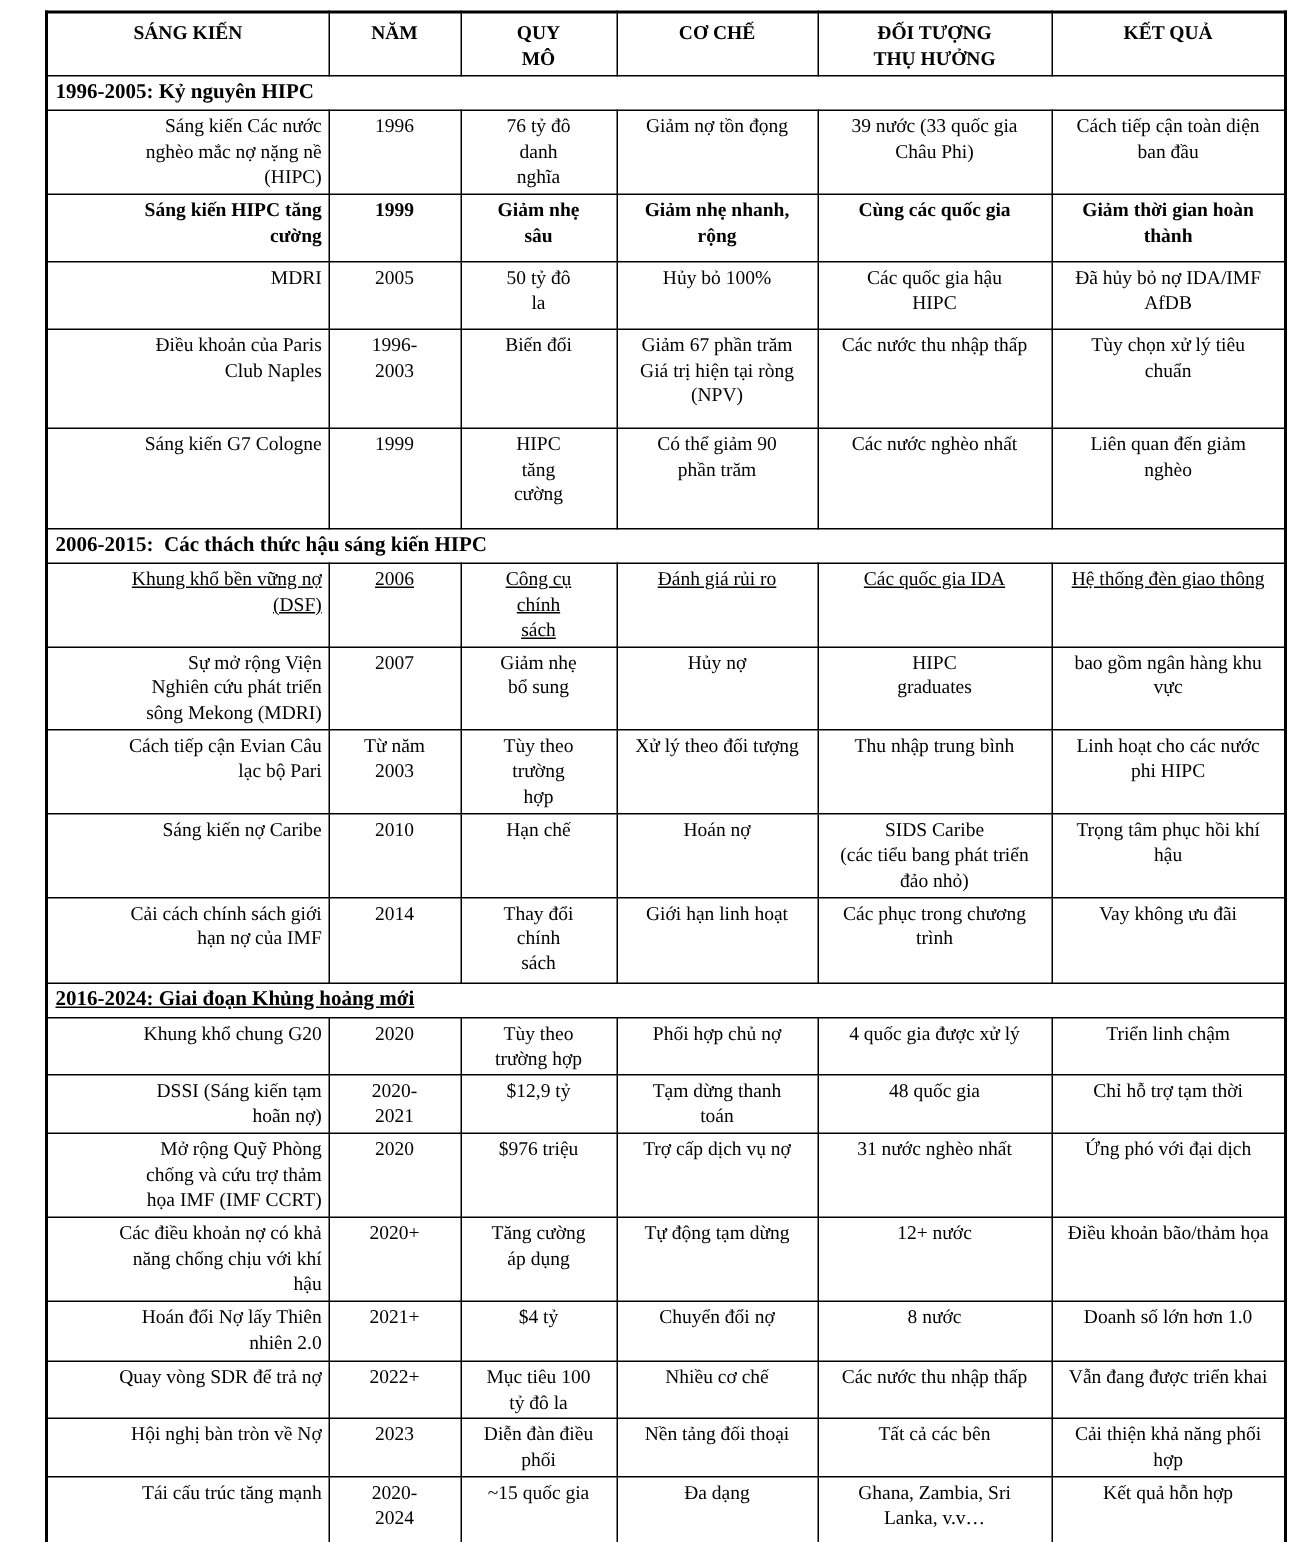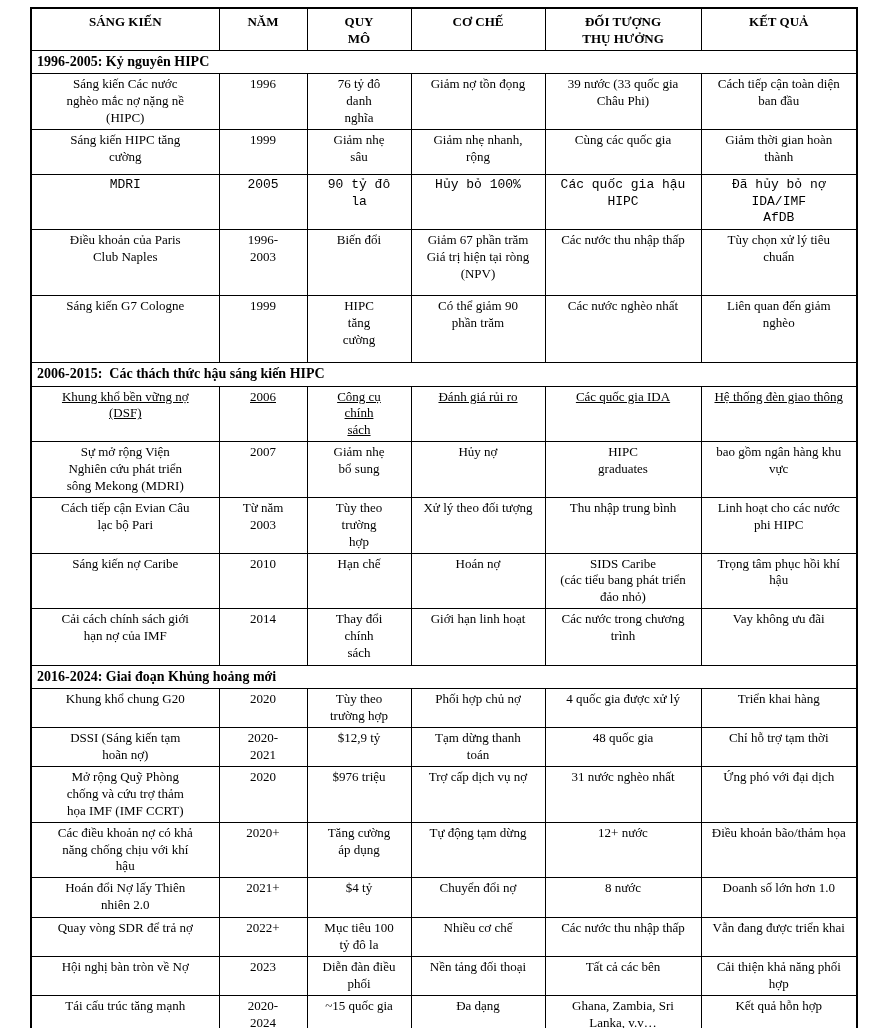--- a/index.html
+++ b/index.html
@@ -36,21 +36,21 @@
   }
   table.debt-table th {
     font-weight: bold;
     text-align: center;
     padding-top: 5px;
   }
   table.debt-table td {
     text-align: center;
   }
   table.debt-table td.c0 {
-    text-align: center;
+    text-align: right;
   }
   tr.section-row td {
     text-align: left;
     font-weight: bold;
     font-size: 14px;
     white-space: pre;
     padding: 2px 5px;
     vertical-align: middle;
   }
 </style>
@@ -90,36 +90,36 @@
           <td>1996</td>
           <td>76 tỷ đô
 danh
 nghĩa</td>
           <td>Giảm nợ tồn đọng</td>
           <td>39 nước (33 quốc gia
 Châu Phi)</td>
           <td>Cách tiếp cận toàn diện
 ban đầu</td>
         </tr>
-        <tr style="height: 45px;">
+        <tr style="height: 45px; font-weight: bold;">
           <td class="c0">Sáng kiến HIPC tăng
 cường</td>
           <td>1999</td>
           <td>Giảm nhẹ
 sâu</td>
           <td>Giảm nhẹ nhanh,
 rộng</td>
           <td>Cùng các quốc gia</td>
           <td>Giảm thời gian hoàn
 thành</td>
         </tr>
-        <tr style="height: 45px; font-family: Liberation Mono, monospace;">
+        <tr style="height: 45px;">
           <td class="c0">MDRI</td>
           <td>2005</td>
-          <td>90 tỷ đô
+          <td>50 tỷ đô
 la</td>
           <td>Hủy bỏ 100%</td>
           <td>Các quốc gia hậu
 HIPC</td>
           <td>Đã hủy bỏ nợ IDA/IMF
 AfDB</td>
         </tr>
         <tr style="height: 66px; margin-top: 28px;">
           <td class="c0">Điều khoản của Paris
 Club Naples</td>
@@ -197,35 +197,35 @@
 hậu</td>
         </tr>
         <tr style="height: 57px;">
           <td class="c0">Cải cách chính sách giới
 hạn nợ của IMF</td>
           <td>2014</td>
           <td>Thay đổi
 chính
 sách</td>
           <td>Giới hạn linh hoạt</td>
-          <td>Các nước trong chương
+          <td>Các phục trong chương
 trình</td>
           <td>Vay không ưu đãi</td>
         </tr>
-        <tr class="section-row" style="height: 22px;">
+        <tr class="section-row" style="height: 22px; text-decoration: underline;">
           <td colspan="6">2016-2024: Giai đoạn Khủng hoảng mới</td>
         </tr>
         <tr style="height: 34px;">
           <td class="c0">Khung khổ chung G20</td>
           <td>2020</td>
           <td>Tùy theo
 trường hợp</td>
           <td>Phối hợp chủ nợ</td>
           <td>4 quốc gia được xử lý</td>
-          <td>Triển khai hàng</td>
+          <td>Triển linh chậm</td>
         </tr>
         <tr style="height: 38px;">
           <td class="c0">DSSI (Sáng kiến tạm
 hoãn nợ)</td>
           <td>2020-
 2021</td>
           <td>$12,9 tỷ</td>
           <td>Tạm dừng thanh
 toán</td>
           <td>48 quốc gia</td>

